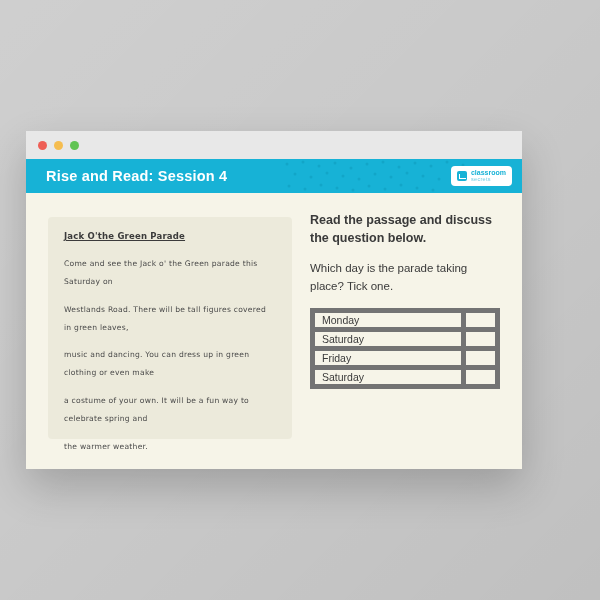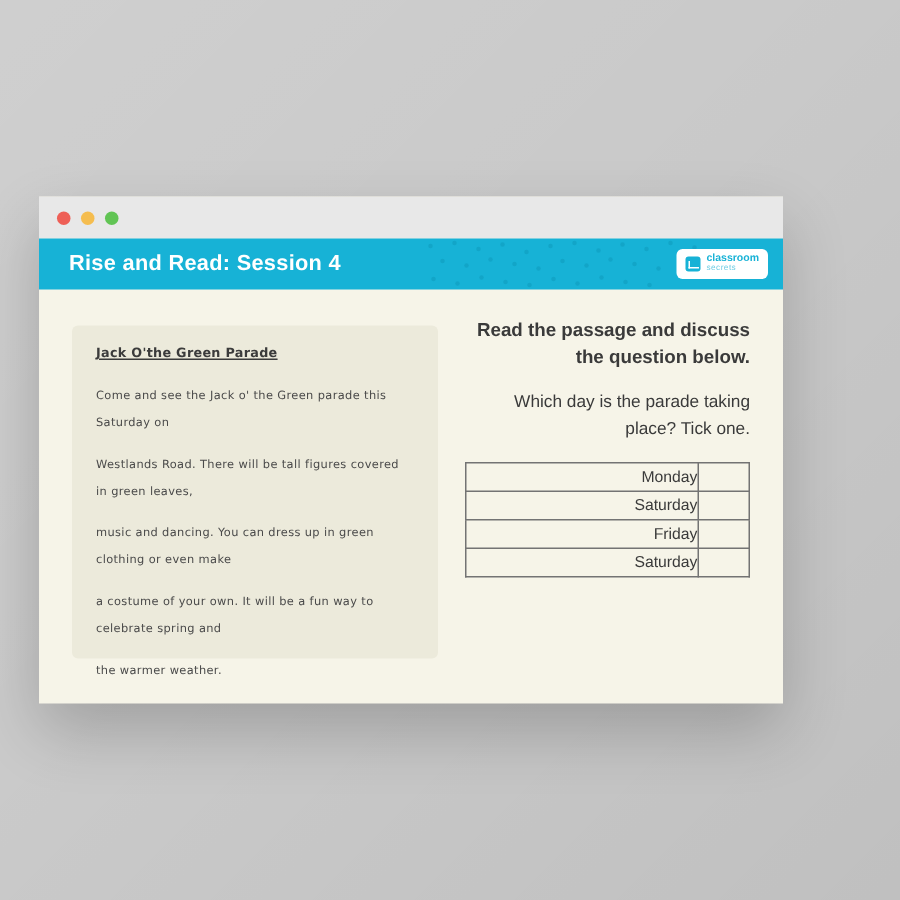--- a/index.html
+++ b/index.html
@@ -145,21 +145,20 @@
     font-size: 7.6px;
     color: #4a4a4a;
     line-height: 2.35;
     margin: 0 0 10px 0;
     letter-spacing: 0.25px;
   }
 
   .right-col {
     flex: 1;
     padding: 4px 22px 0 4px;
-    text-align: right;
   }
   .instruction {
     font-size: 12.5px;
     font-weight: bold;
     color: #3a3a3a;
     line-height: 1.45;
     margin: 0 0 13px 0;
     max-width: 212px;
   }
   .question {
@@ -168,21 +167,21 @@
     line-height: 1.5;
     margin: 0 0 13px 0;
     max-width: 190px;
   }
 
   table.answers {
     border-collapse: collapse;
     width: 190px;
   }
   table.answers td {
-    border: 1px solid #737373;
+    border: 5px solid #737373;
     font-size: 10.5px;
     color: #3a3a3a;
     height: 19px;
     padding: 0 0 0 7px;
     background: transparent;
   }
   table.answers td.tickbox {
     width: 34px;
     padding: 0;
   }

